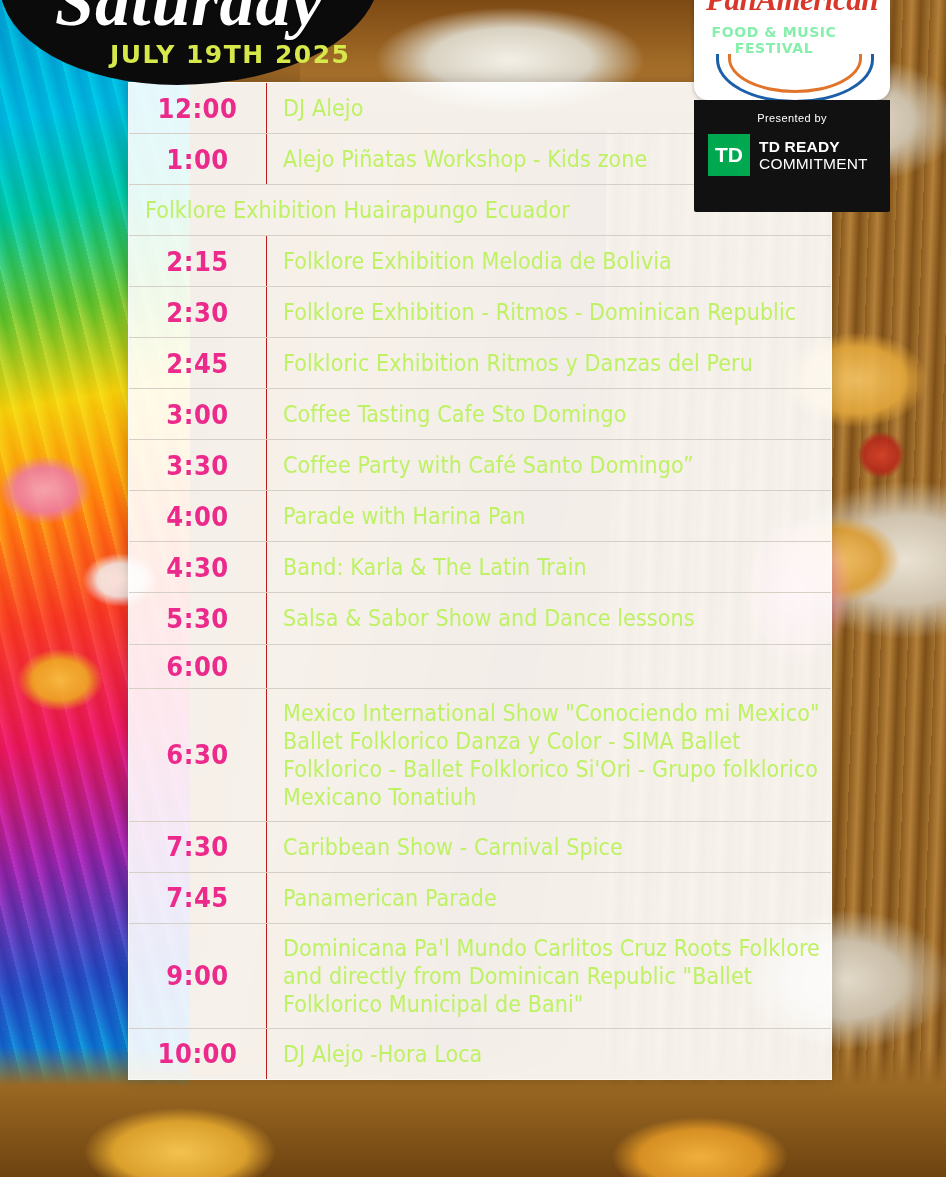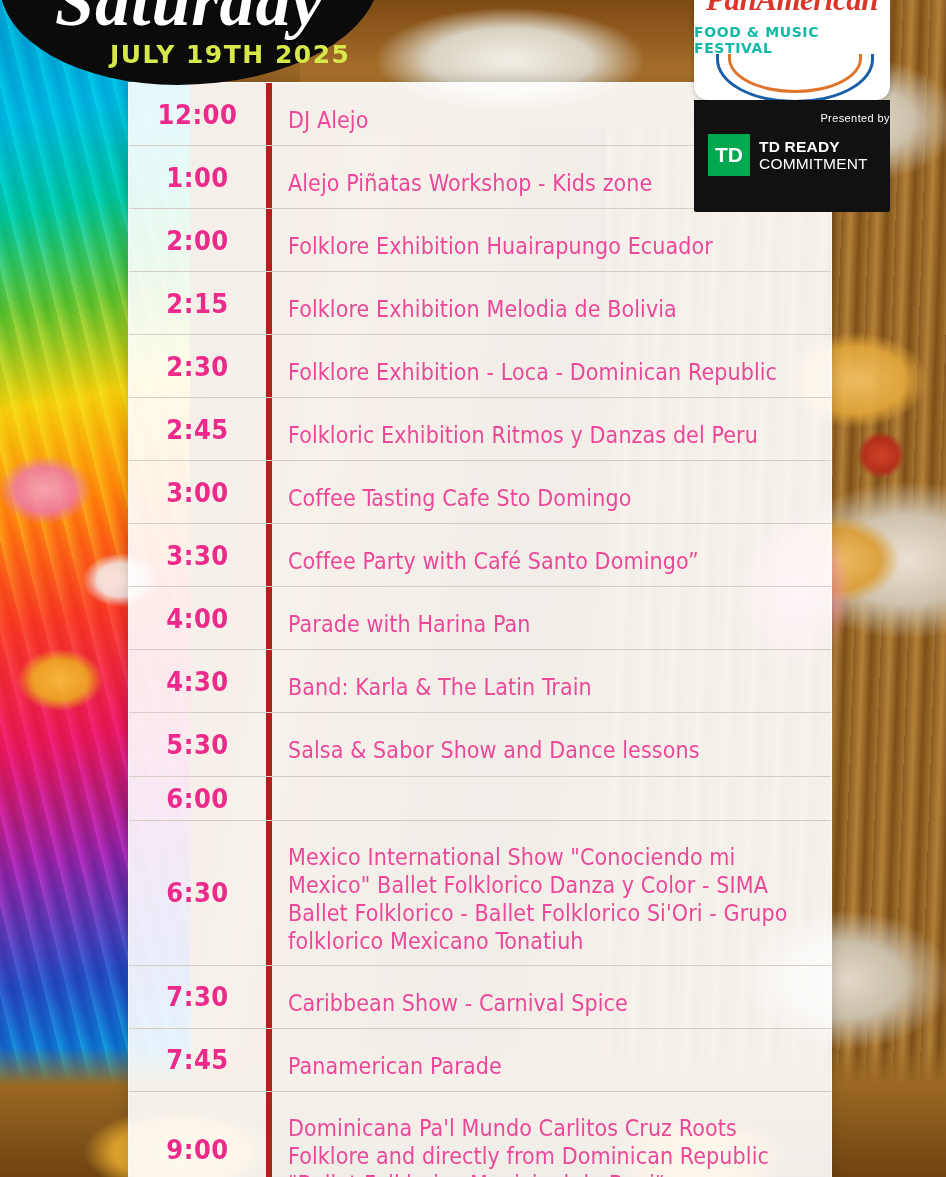--- a/index.html
+++ b/index.html
@@ -163,39 +163,39 @@
     font-style: italic;
     font-weight: bold;
     font-size: 31px;
     color: #d8372a;
     letter-spacing: -.5px;
   }
   .logo-sub {
     position: absolute;
     left: 0; top: 24px;
     width: 160px;
-    text-align: left;
+    text-align: center;
     font-size: 14px;
     font-weight: bold;
     letter-spacing: .6px;
-    color: #14b8a6;
+    color: #86efac;
     font-family: "DejaVu Sans", sans-serif;
   }
   .logo-black {
     position: absolute;
     left: 0; top: 100px;
     width: 196px; height: 112px;
     background: #111111;
     border-radius: 0 0 2px 2px;
   }
   .presented-by {
     position: absolute;
     left: 0; top: 112px;
     width: 196px;
-    text-align: right;
+    text-align: center;
     color: #ffffff;
     font-size: 11px;
     letter-spacing: .4px;
   }
   .td-row {
     position: absolute;
     left: 14px; top: 134px;
     display: flex;
     align-items: center;
     gap: 9px;
@@ -233,39 +233,38 @@
     align-items: stretch;
     border-bottom: 1px solid #d6cfc5;
   }
   .row:last-child { border-bottom: none; justify-content: flex-end; }
   .time {
     width: 137px;
     flex: 0 0 137px;
     display: flex;
     align-items: center;
     justify-content: center;
-    border-right: 6px solid #b91c1c;
+    border-right: 1px solid #b91c1c;
     color: #ec2a8b;
     font-weight: bold;
     font-size: 27px;
     font-family: "DejaVu Sans Condensed", "DejaVu Sans", sans-serif;
     letter-spacing: .5px;
     padding: 6px 0;
   }
   .event {
     flex: 1 1 auto;
     display: flex;
     align-items: center;
     padding: 11px 10px 11px 16px;
-    color: #ec4899;
+    color: #bef264;
     font-size: 23px;
     line-height: 1.22;
     font-family: "DejaVu Sans Condensed", "DejaVu Sans", sans-serif;
     letter-spacing: .1px;
-    margin-top: 12px;
   }
   .event.multi { padding-top: 10px; padding-bottom: 10px; }
 </style>
 </head>
 <body>
 
 <div class="bg">
   <div class="bg-drums"></div>
   <div class="bg-top"></div>
   <div class="bg-food"></div>
@@ -299,30 +298,29 @@
 <div class="schedule">
   <div class="row">
     <div class="time">12:00</div>
     <div class="event">DJ Alejo</div>
   </div>
   <div class="row">
     <div class="time">1:00</div>
     <div class="event"> Alejo Piñatas Workshop - Kids zone</div>
   </div>
   <div class="row">
-    <div class="time">2:00</div>
     <div class="event">Folklore Exhibition  Huairapungo Ecuador</div>
   </div>
   <div class="row">
     <div class="time">2:15</div>
     <div class="event">Folklore Exhibition Melodia de Bolivia</div>
   </div>
   <div class="row">
     <div class="time">2:30</div>
-    <div class="event">Folklore Exhibition - Loca - Dominican Republic</div>
+    <div class="event">Folklore Exhibition - Ritmos - Dominican Republic</div>
   </div>
   <div class="row">
     <div class="time">2:45</div>
     <div class="event">Folkloric Exhibition Ritmos y Danzas del Peru</div>
   </div>
   <div class="row">
     <div class="time">3:00</div>
     <div class="event">Coffee Tasting Cafe Sto Domingo</div>
   </div>
   <div class="row">
@@ -355,14 +353,15 @@
   <div class="row">
     <div class="time">7:45</div>
     <div class="event">Panamerican Parade</div>
   </div>
   <div class="row">
     <div class="time">9:00</div>
     <div class="event multi">Dominicana Pa'l Mundo Carlitos Cruz Roots Folklore and directly from Dominican Republic "Ballet Folklorico Municipal de Bani"</div>
   </div>
   <div class="row">
     <div class="time">10:00</div>
+    <div class="event">DJ Alejo  -Hora Loca</div>
   </div>
 </div>
 
 </body></html>

